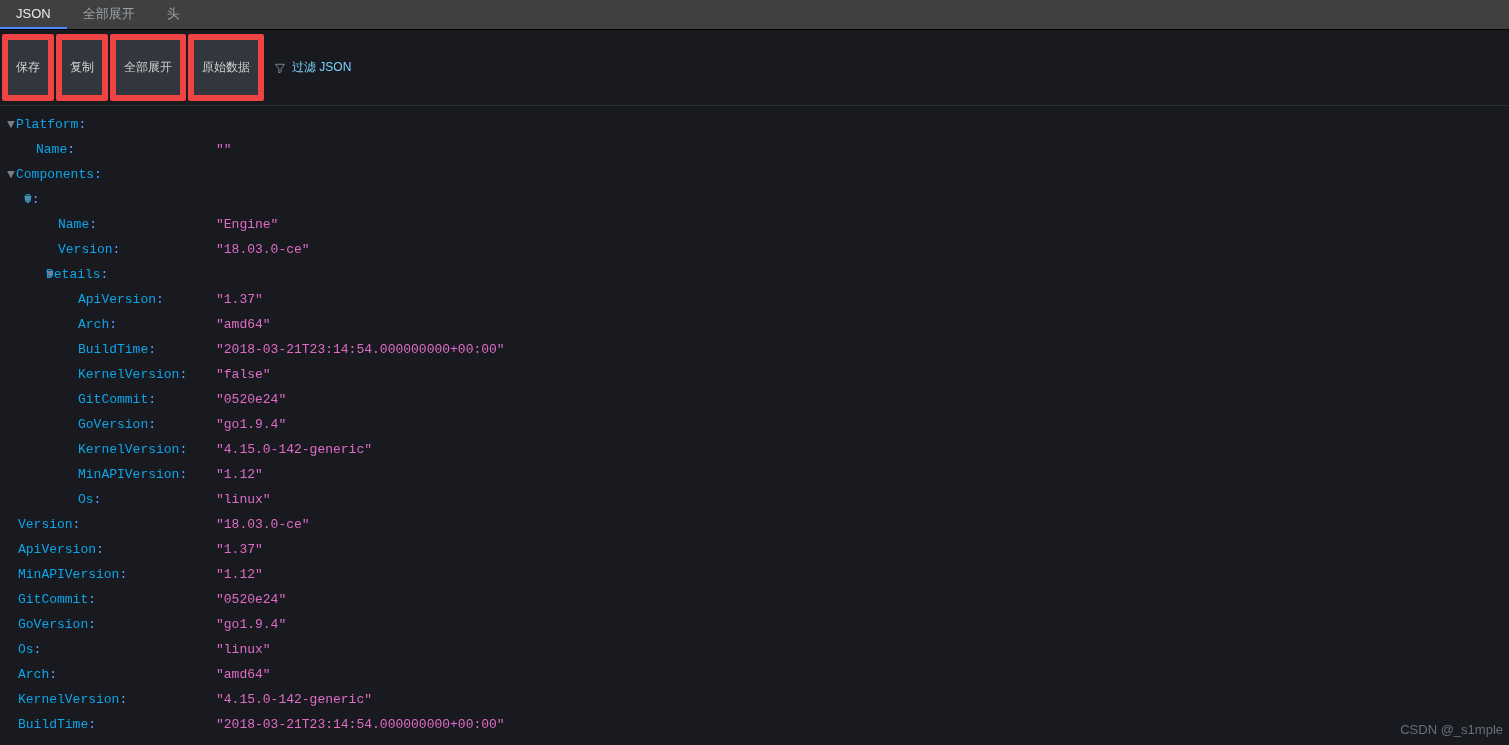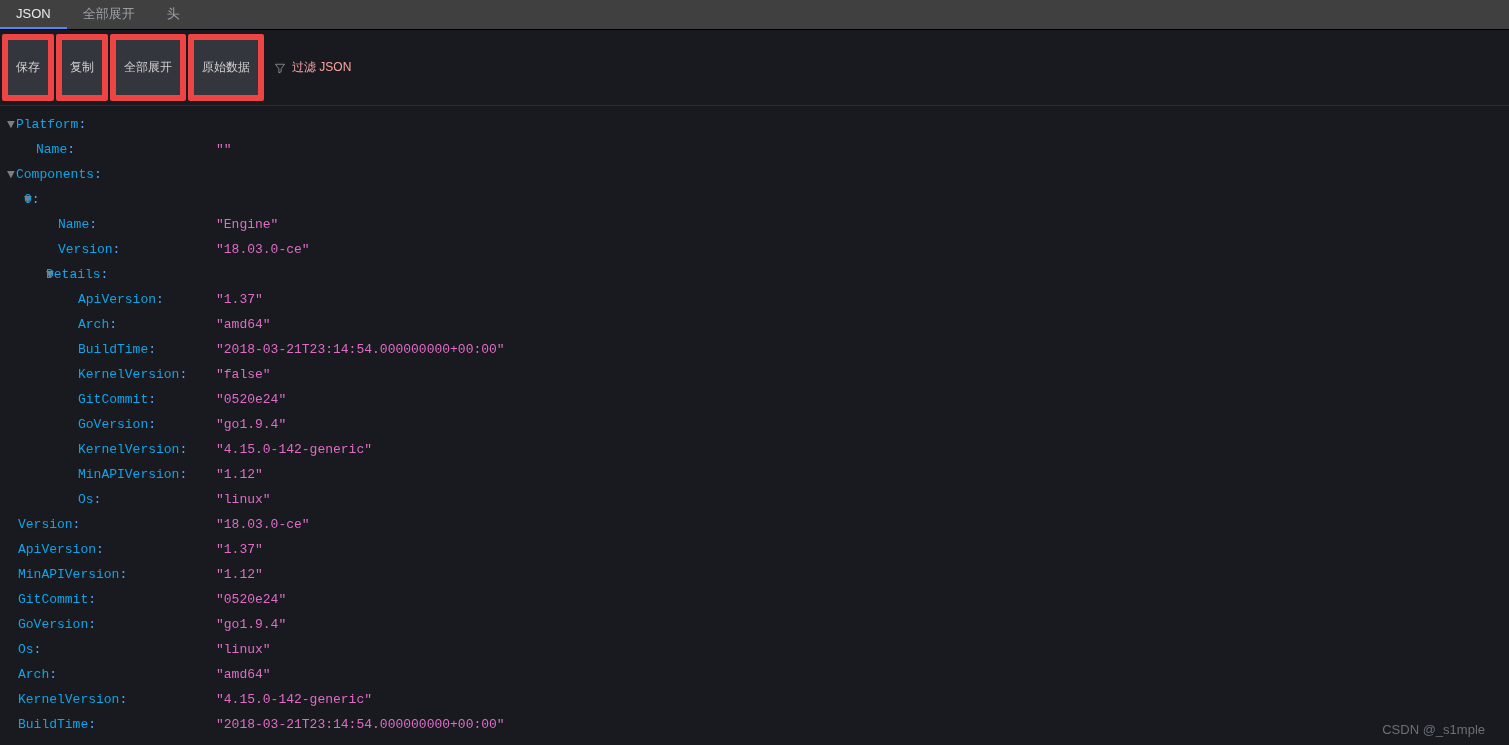--- a/index.html
+++ b/index.html
@@ -46,21 +46,21 @@
     color: #d0d0d0;
     border: 6px solid #ef4444;
     padding: 19px 8px;
     cursor: pointer;
     border-radius: 2px;
   }
   .filter {
     display: flex;
     align-items: center;
     padding: 3px 8px;
-    color: #fca5a5;
+    color: #7dd3fc;
     gap: 6px;
   }
   .filter svg { width: 12px; height: 12px; }
   .tree {
     padding: 6px 0 0 4px;
     line-height: 25px;
   }
   .row {
     display: flex;
     white-space: pre;
@@ -87,21 +87,21 @@
   .ind1 { padding-left: 14px; }
   .ind2 { padding-left: 32px; }
   .ind3 { padding-left: 54px; }
   .ind4 { padding-left: 74px; }
   .arrow-ind1 { padding-left: 2px; }
   .arrow-ind2 { padding-left: 20px; }
   .arrow-ind3 { padding-left: 42px; }
   .watermark {
     position: absolute;
     bottom: 8px;
-    right: 24px;
+    right: 6px;
     color: #6a6f78;
     font-family: Arial, sans-serif;
     font-size: 13px;
   }
 </style>
 </head>
 <body>
 
 <div class="tabs">
   <div class="tab active">JSON</div>

